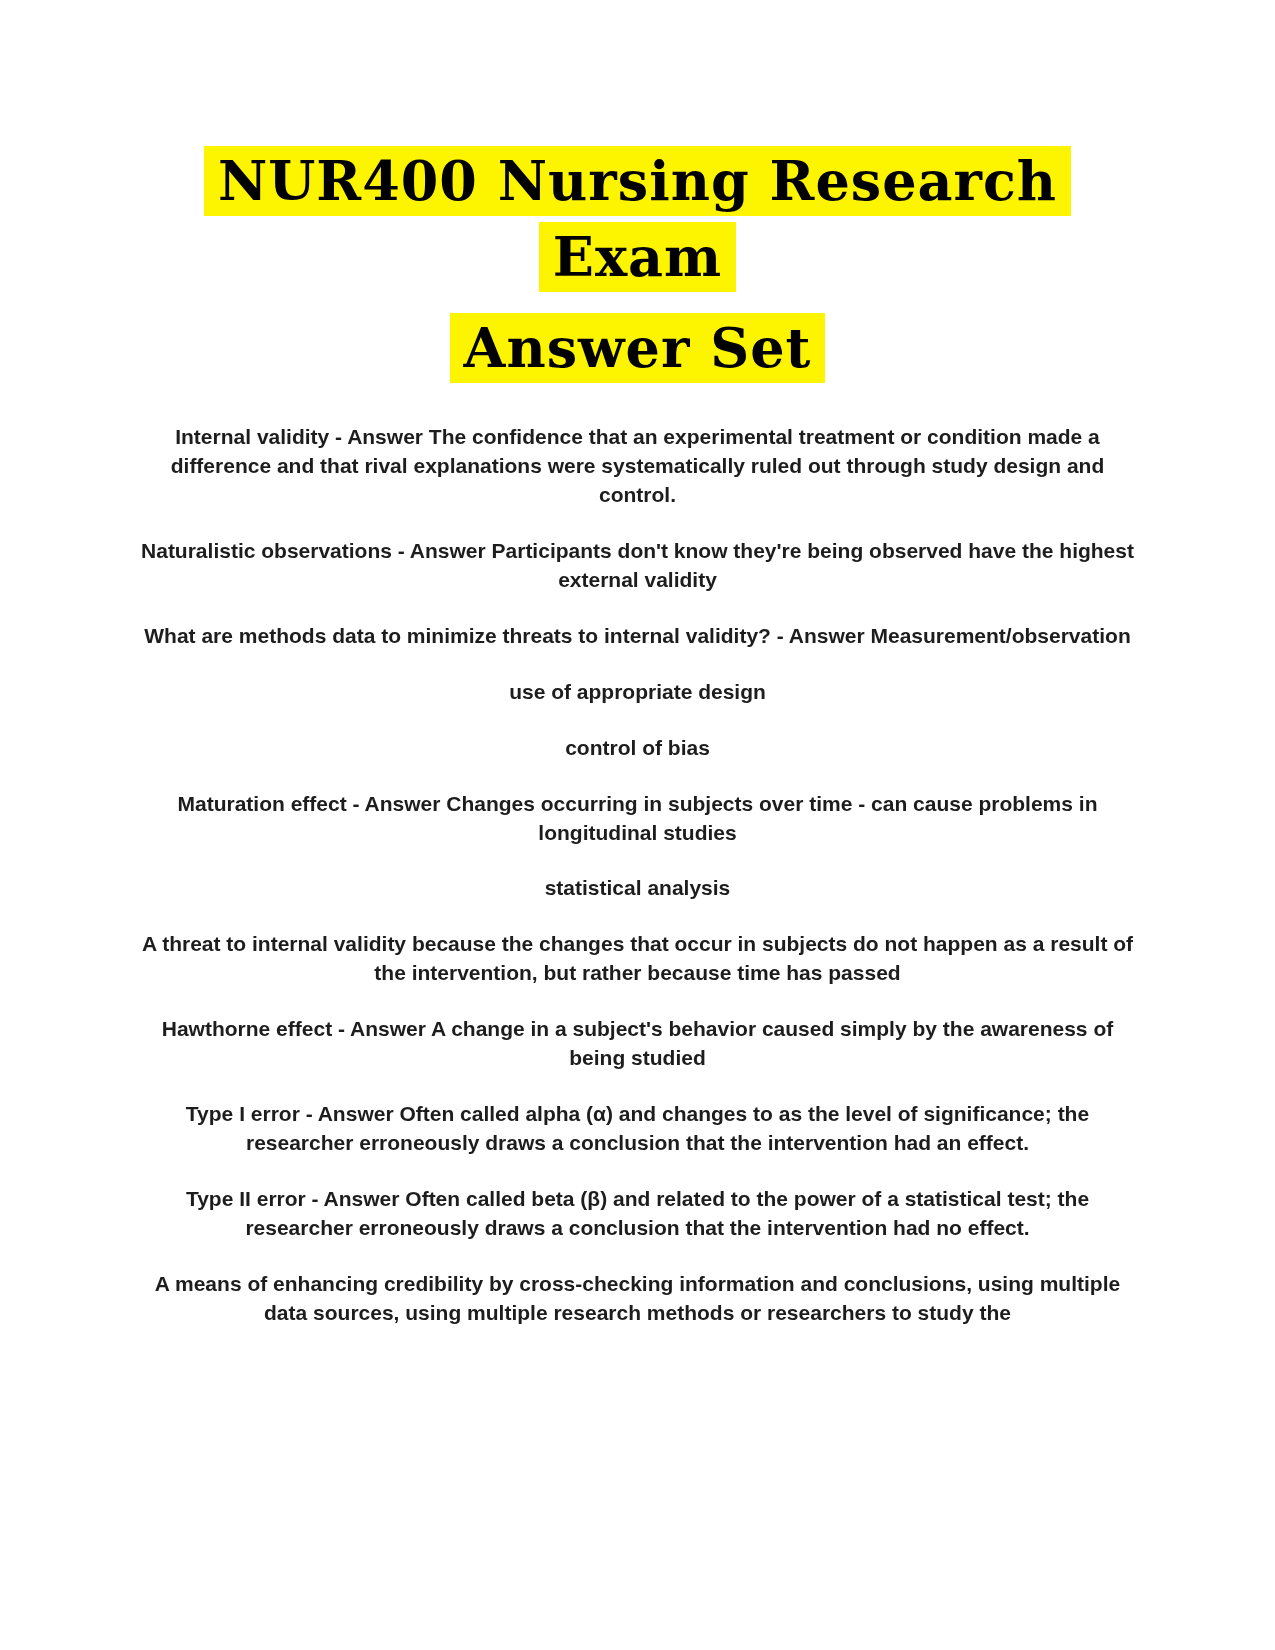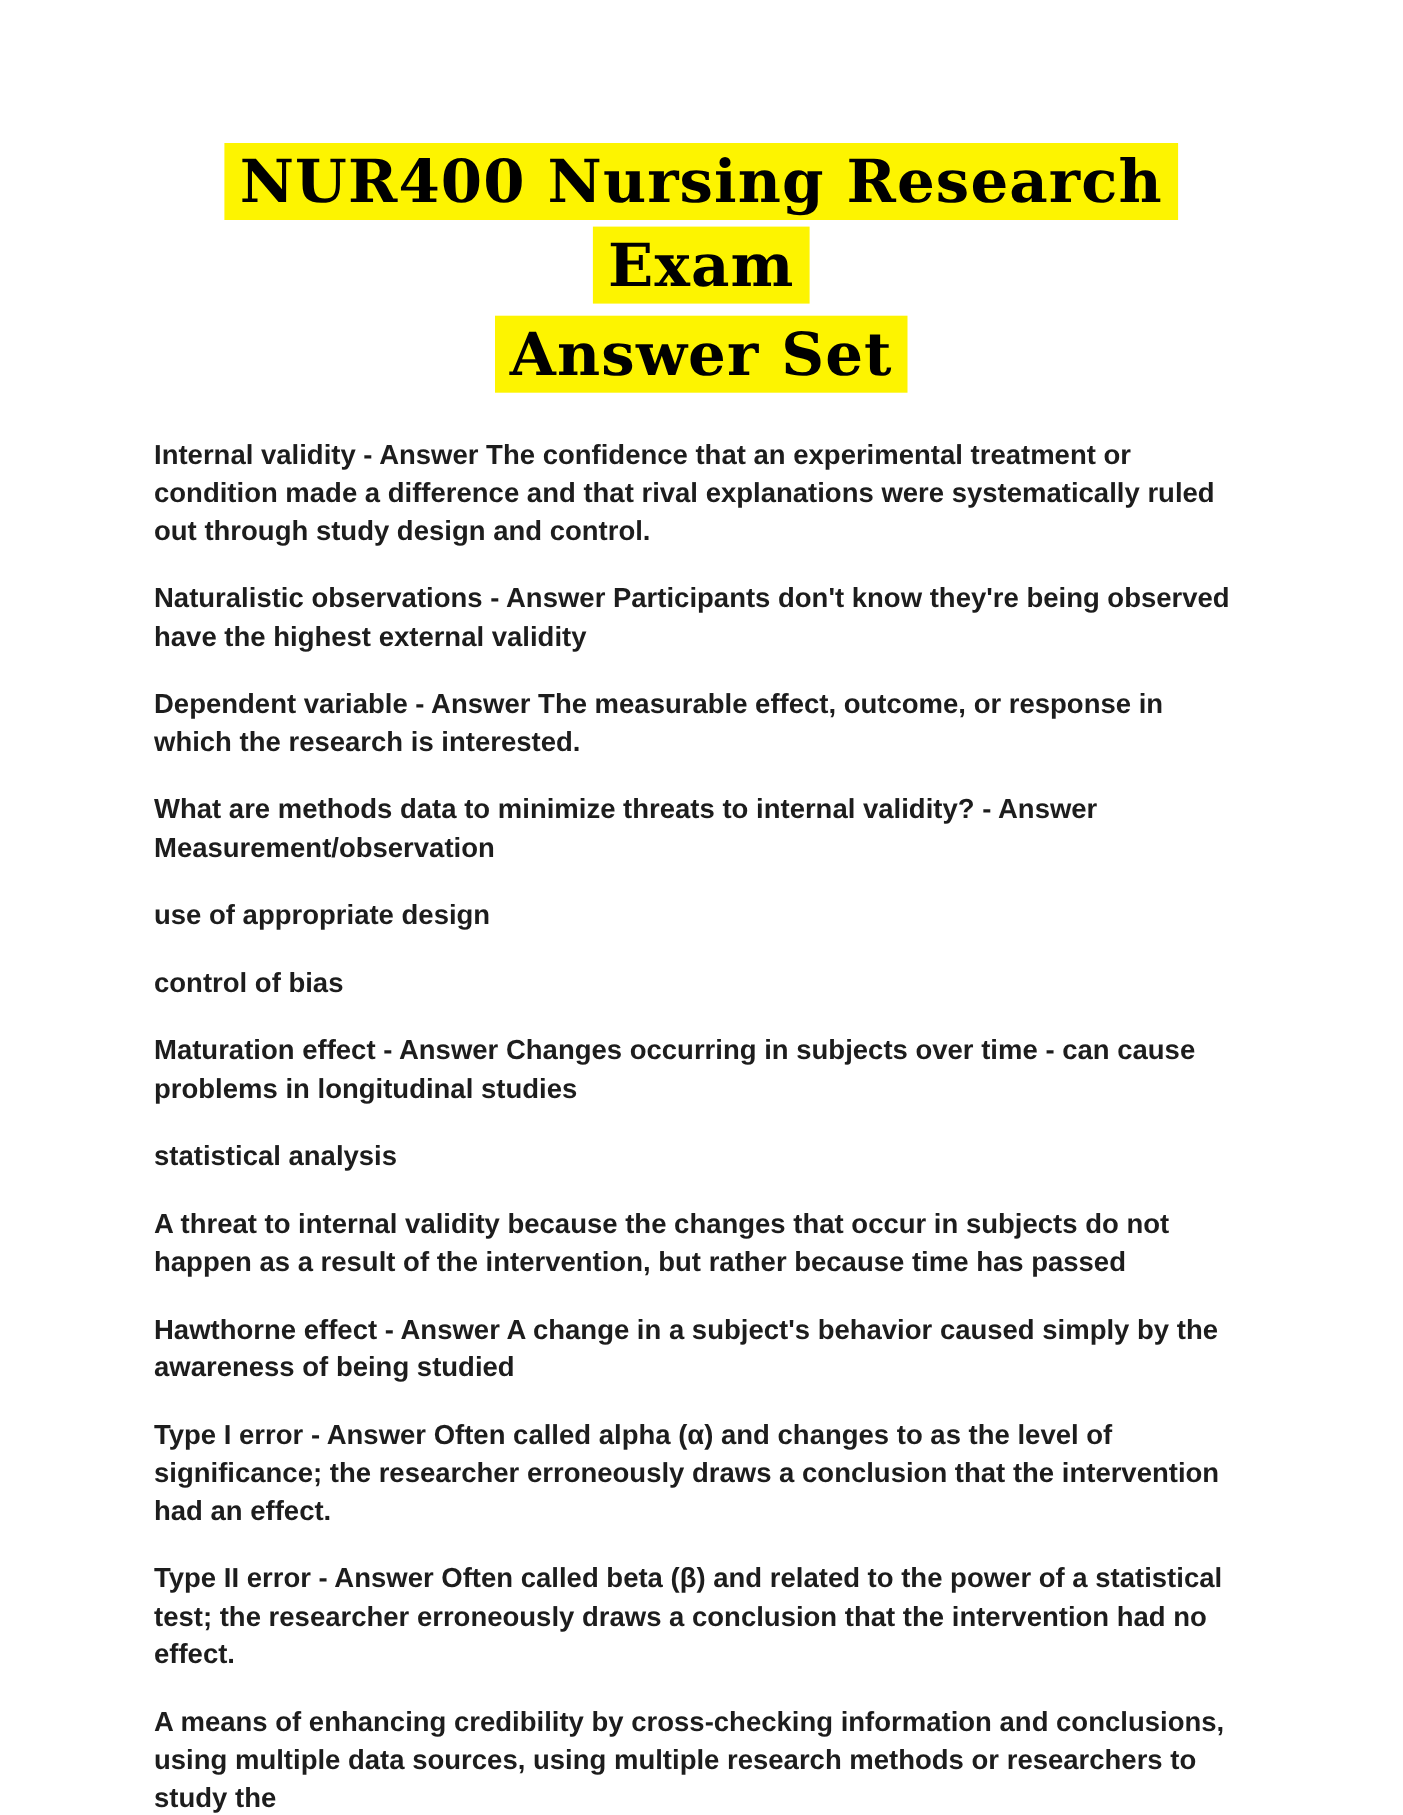--- a/index.html
+++ b/index.html
@@ -24,53 +24,54 @@
     font-size: 54px;
     line-height: 1.4;
     letter-spacing: 1px;
     color: #000000;
     text-align: center;
     margin: 0 0 36px 0;
   }
   .title .line {
     display: block;
     margin-bottom: 6px;
+    margin-top: 16px;
   }
   .title .hl {
     background: var(--highlight, #fdf400);
     padding: 3px 14px;
     -webkit-box-decoration-break: clone;
     box-decoration-break: clone;
   }
   .body-text {
     max-width: 1000px;
   }
   .para {
     font-family: "Liberation Sans", sans-serif;
-    font-size: 25px;
+    font-size: 21px;
     font-weight: bold;
     color: #1d1d1d;
     line-height: 1.38;
     margin: 0 0 27px 0;
+    text-align: center;
   }
 </style>
 </head>
 <body>
 
 <div class="page">
 
   <h1 class="title">
     <span class="line"><span class="hl">NUR400 Nursing Research Exam</span></span>
     <span class="line"><span class="hl">Answer Set</span></span>
   </h1>
 
   <div class="body-text">
     <p class="para">Internal validity - Answer The confidence that an experimental treatment or condition made a difference and that rival explanations were systematically ruled out through study design and control.</p>
     <p class="para">Naturalistic observations - Answer Participants don't know they're being observed have the highest external validity</p>
-    <p class="para">Dependent variable - Answer The measurable effect, outcome, or response in which the research is interested.</p>
     <p class="para">What are methods data to minimize threats to internal validity? - Answer Measurement/observation</p>
     <p class="para">use of appropriate design</p>
     <p class="para">control of bias</p>
     <p class="para">Maturation effect - Answer Changes occurring in subjects over time - can cause problems in longitudinal studies</p>
     <p class="para">statistical analysis</p>
     <p class="para">A threat to internal validity because the changes that occur in subjects do not happen as a result of the intervention, but rather because time has passed</p>
     <p class="para">Hawthorne effect - Answer A change in a subject's behavior caused simply by the awareness of being studied</p>
     <p class="para">Type I error - Answer Often called alpha (α) and changes to as the level of significance; the researcher erroneously draws a conclusion that the intervention had an effect.</p>
     <p class="para">Type II error - Answer Often called beta (β) and related to the power of a statistical test; the researcher erroneously draws a conclusion that the intervention had no effect.</p>
     <p class="para">A means of enhancing credibility by cross-checking information and conclusions, using multiple data sources, using multiple research methods or researchers to study the</p>

